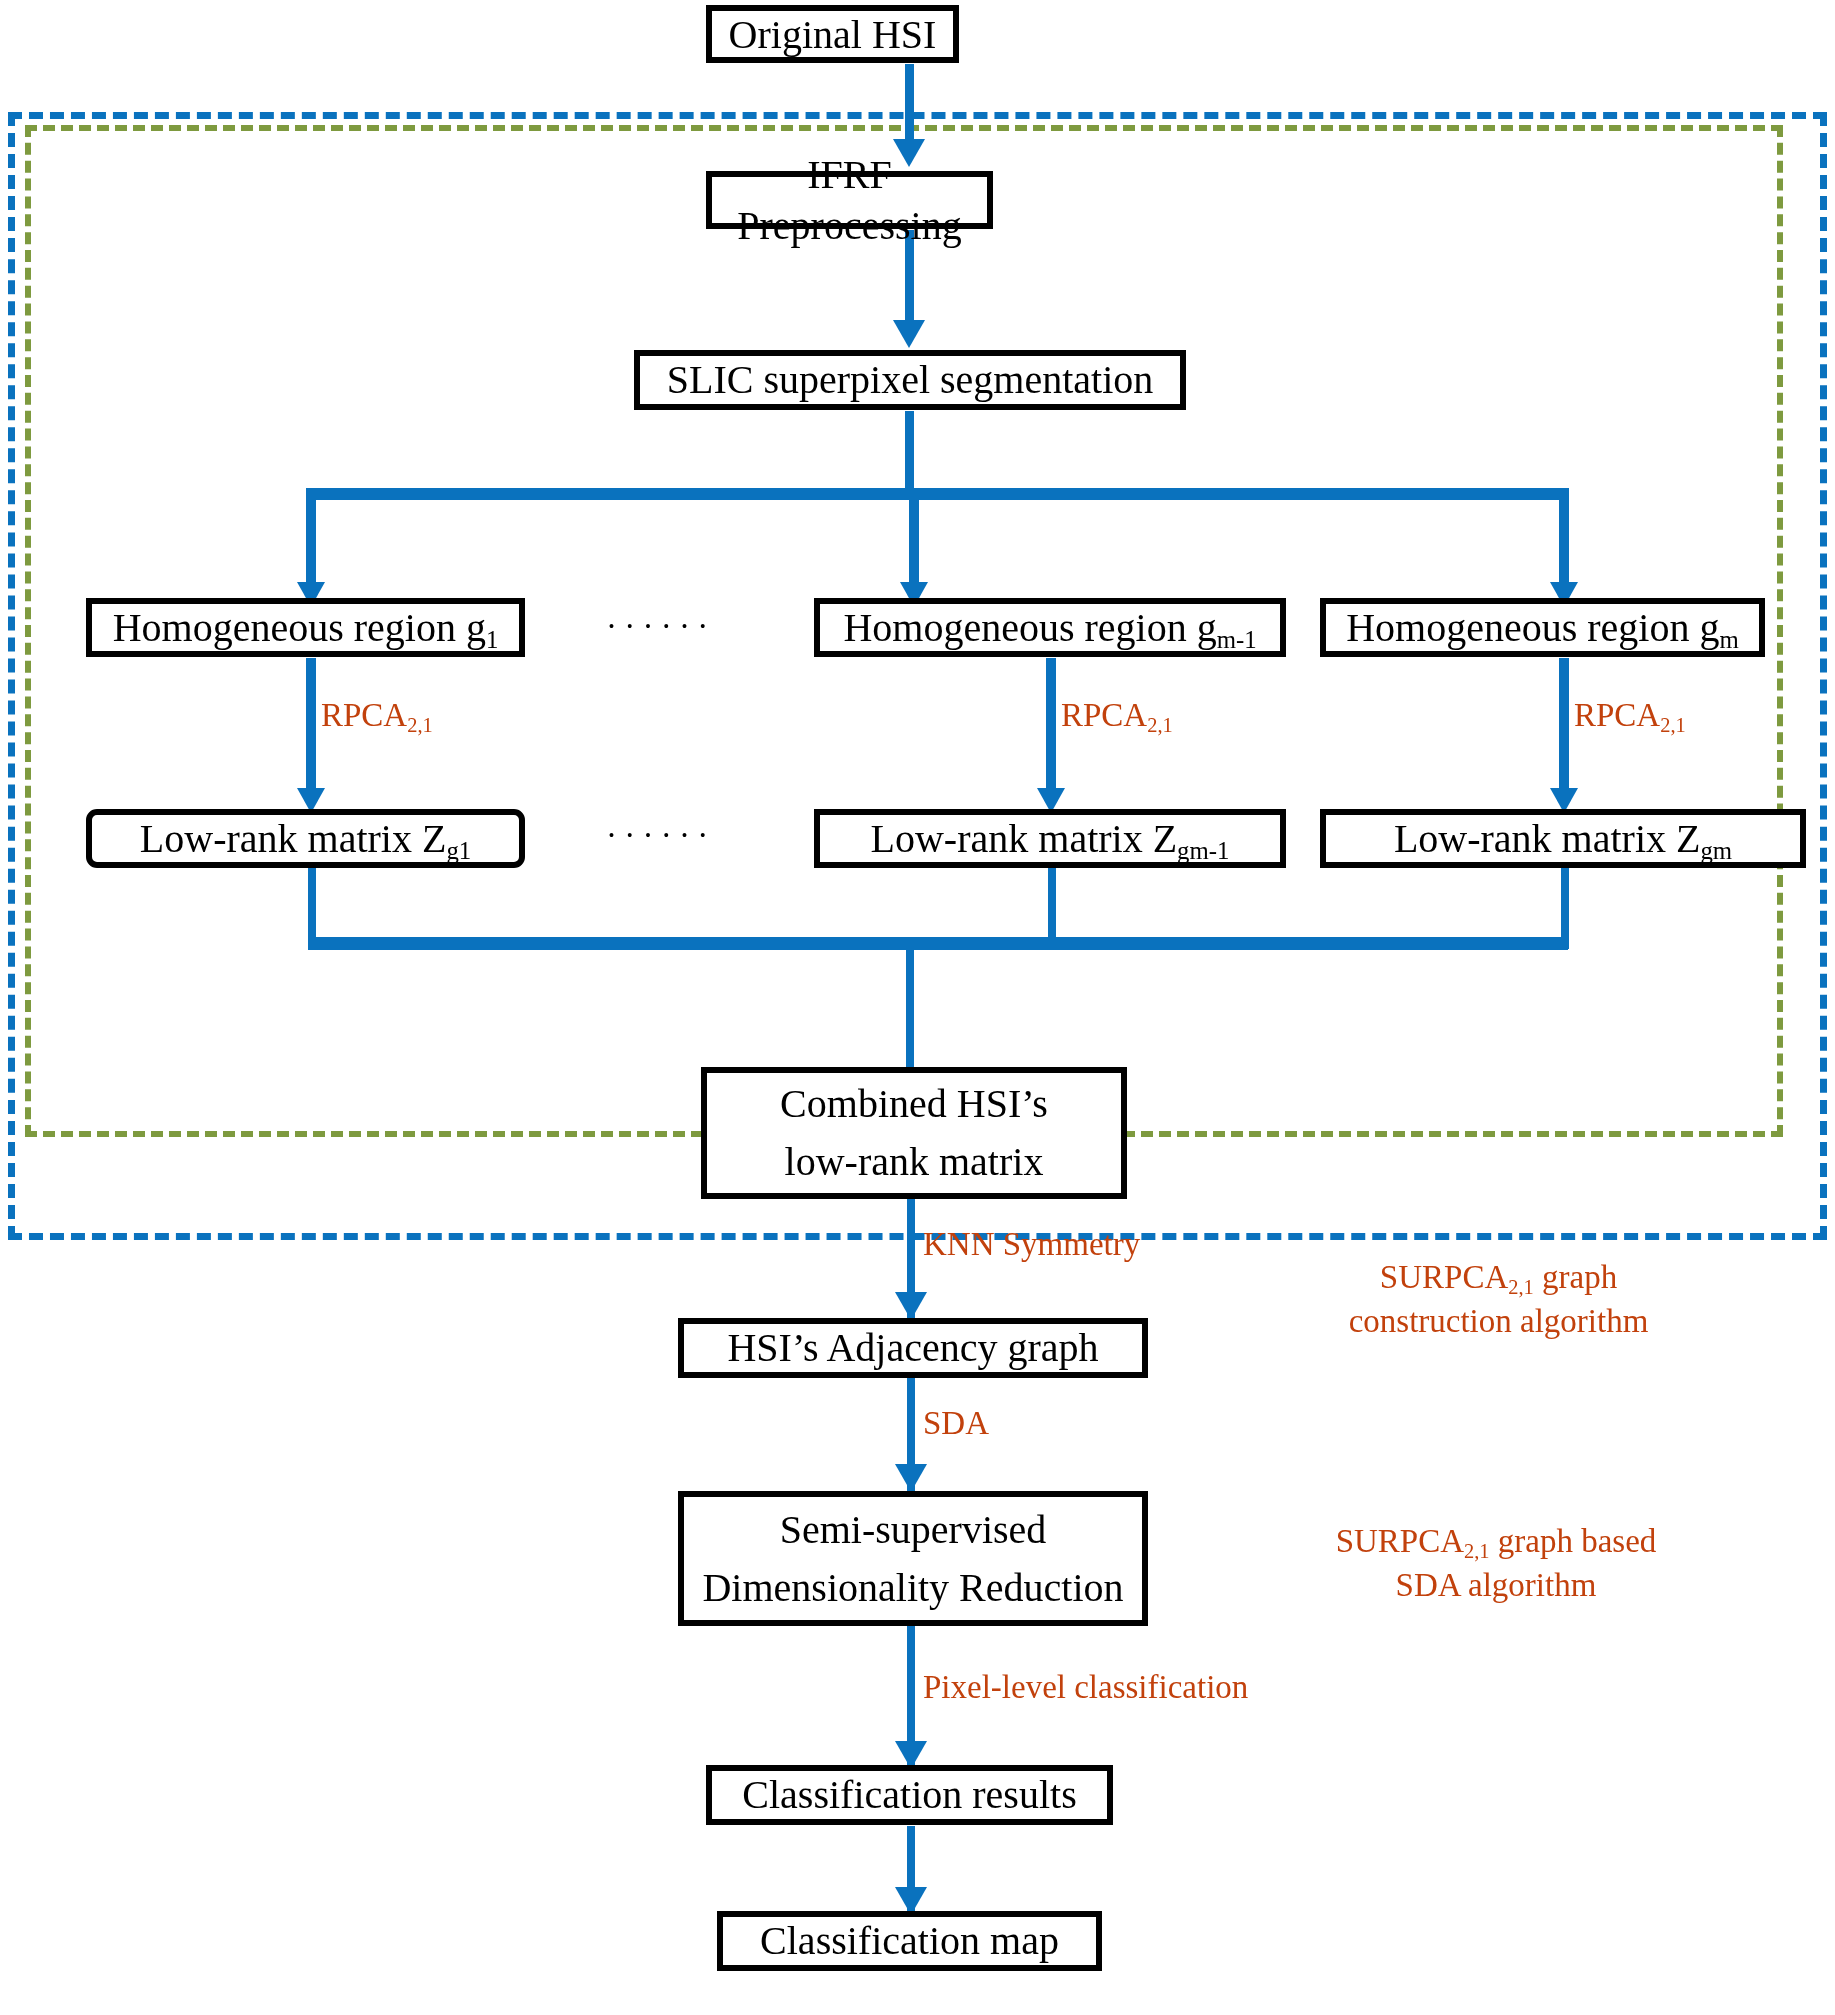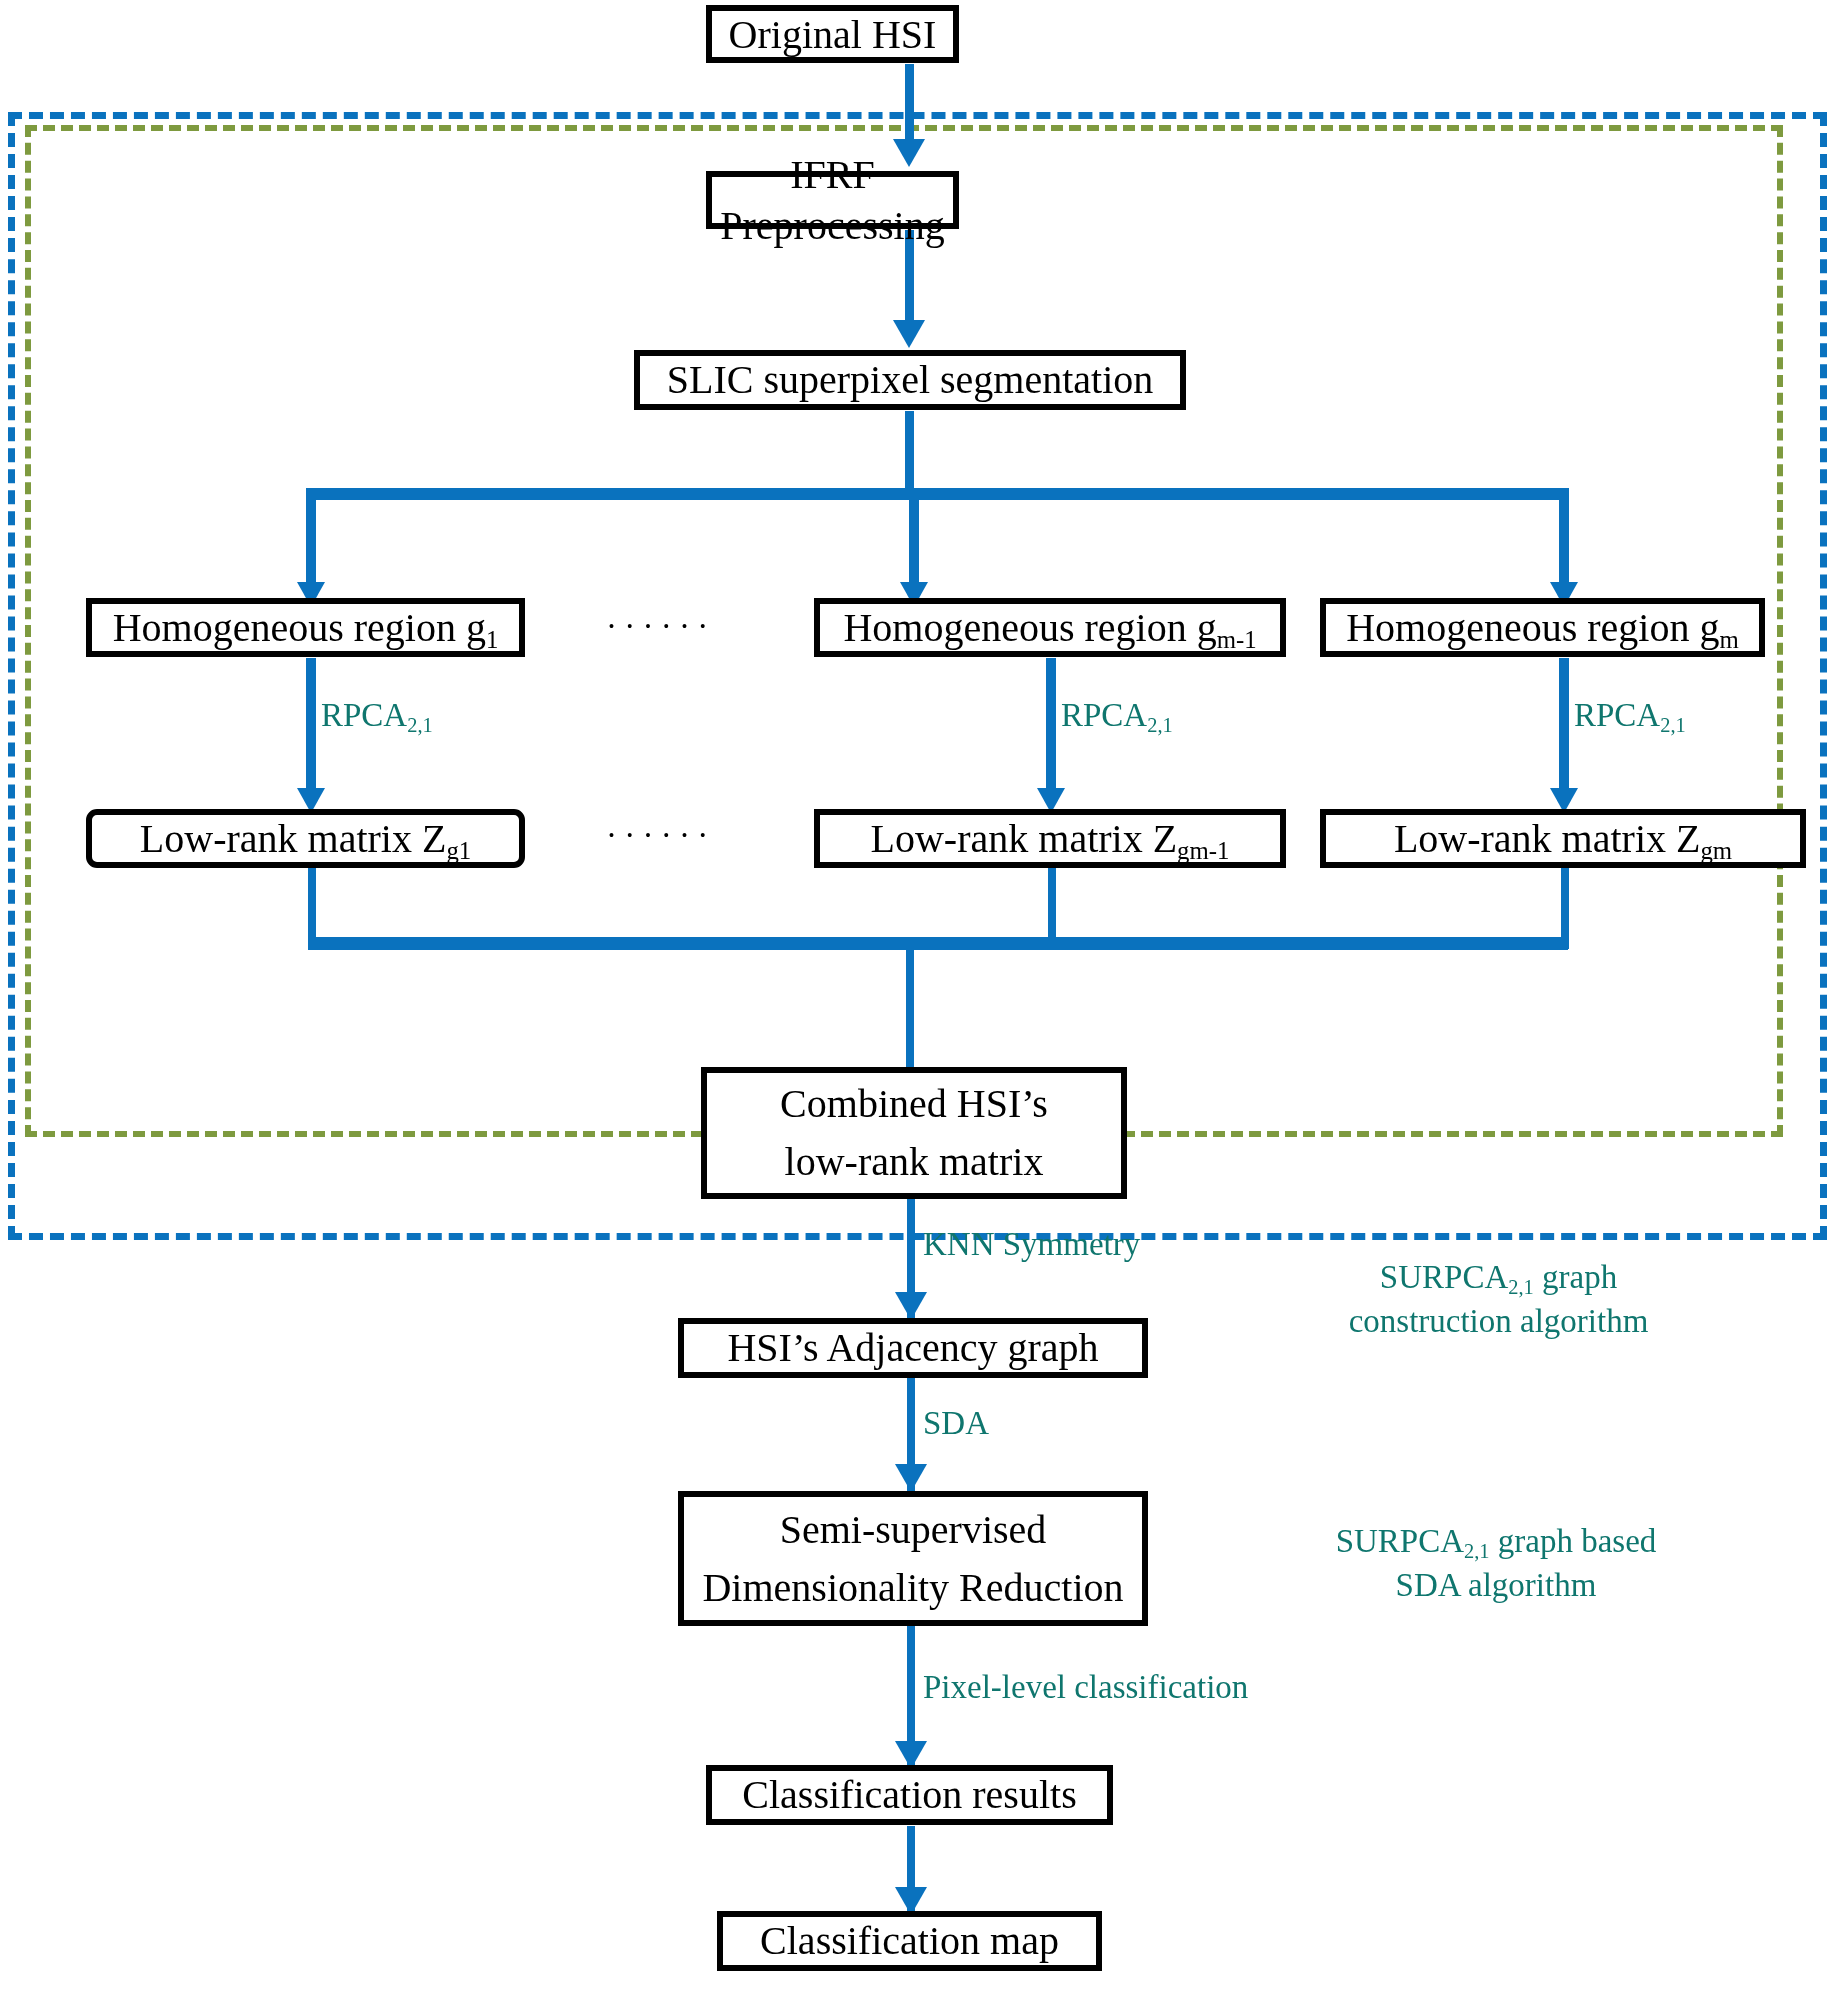--- a/index.html
+++ b/index.html
@@ -60,21 +60,21 @@
   }
   .arrowhead.small {
     border-left: 14px solid transparent;
     border-right: 14px solid transparent;
     border-top: 25px solid #0A72BE;
   }
 
   
   .lbl {
     position: absolute;
-    color: #0f766e;
+    color: #c2410c;
     font-size: 33px;
     line-height: 1.32;
     white-space: nowrap;
     z-index: 7;
   }
   .lbl sub {
     font-size: 0.62em;
     vertical-align: -0.30em;
     line-height: 0;
   }
@@ -110,21 +110,21 @@
   <div class="dashrect dash-blue" style="left:7.5px; top:112px; width:1819px; height:1128px;"></div>
   <div class="dashrect dash-green" style="left:25px; top:125px; width:1758px; height:1012px;"></div>
 
   <div class="box" style="left:706px; top:5.4px; width:253px; height:58px;">
     <span>Original HSI</span>
   </div>
 
   <div class="vline" style="left:905px; top:64px; width:8.6px; height:79px;"></div>
   <div class="arrowhead" style="left:893px; top:139px;"></div>
 
-  <div class="box" style="left:706px; top:171px; width:253px; height:58px;">
+  <div class="box" style="left:706px; top:171px; width:287px; height:58px;">
     <span>IFRF Preprocessing</span>
   </div>
 
   <div class="vline" style="left:905px; top:230px; width:8.6px; height:95px;"></div>
   <div class="arrowhead" style="left:893px; top:320px;"></div>
 
   <div class="box" style="left:634px; top:350px; width:552px; height:60px;">
     <span>SLIC superpixel segmentation</span>
   </div>
 

